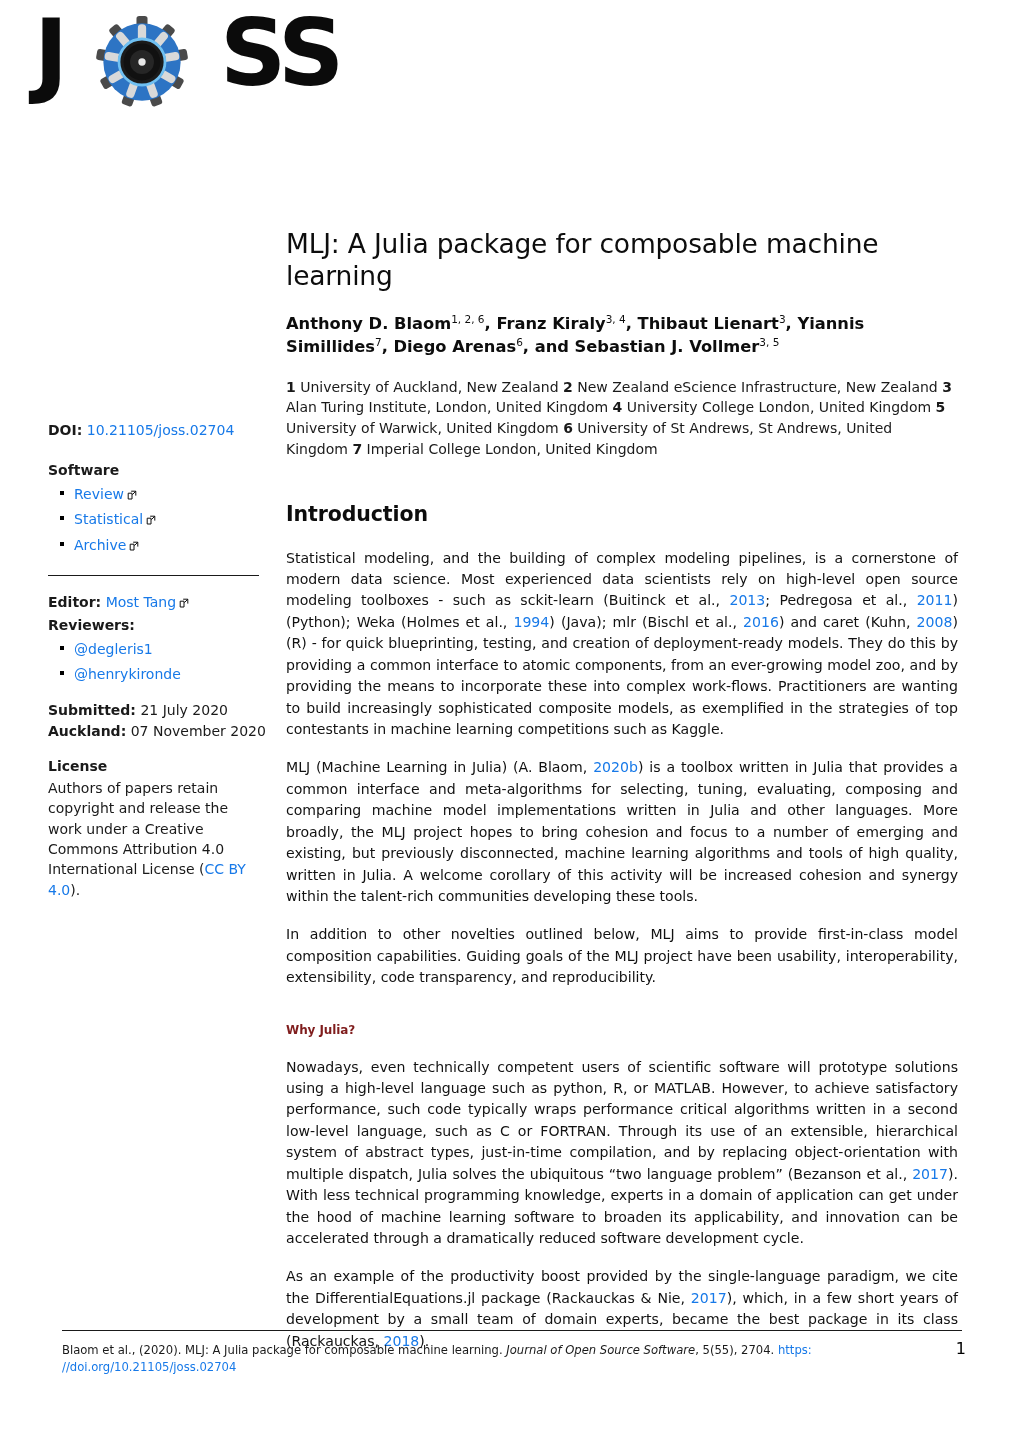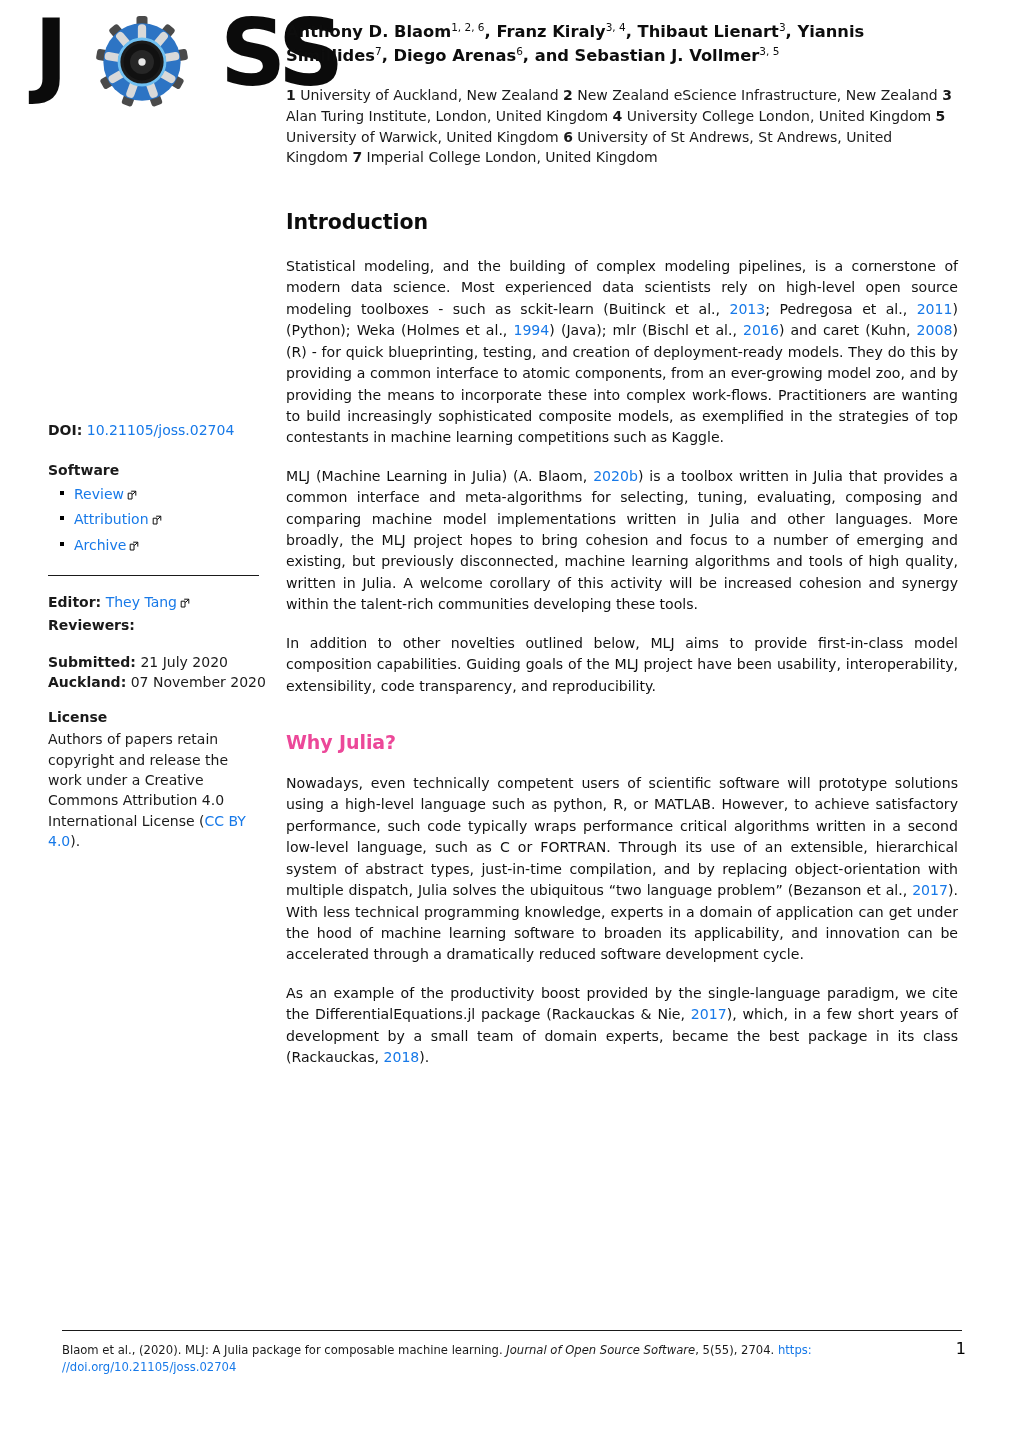--- a/index.html
+++ b/index.html
@@ -125,25 +125,25 @@
   .affiliations b { font-weight: bold; }
 
   h2.section {
     font-size: 20.5px;
     font-weight: bold;
     margin: 42px 0 0 0;
     letter-spacing: -0.1px;
     color: #0d0d0d;
   }
   h3.subsection {
-    font-size: 19px;
+    font-size: 12px;
     font-weight: bold;
     margin: 34px 0 0 0;
     letter-spacing: -0.1px;
-    color: #ec4899;
+    color: #7f1d1d;
   }
   p.body {
     font-size: 14.1px;
     line-height: 1.52;
     text-align: justify;
     margin: 17px 0 0 0;
     color: #111111;
     hyphens: manual;
   }
   h2.section + p.body { margin-top: 22px; }
@@ -264,65 +264,74 @@
   <div class="sb-heading">Software</div>
   <ul class="sb-list">
     <li>
       <a class="link" href="#">Review</a><span class="extlink-icon"><svg viewBox="0 0 10 10" width="10" height="10">
             <path d="M1.2 3.2 H5.0 V9.0 H1.2 Z" fill="none" stroke="#111" stroke-width="1"></path>
             <path d="M4.2 1.2 H8.8 V5.6" fill="none" stroke="#111" stroke-width="1"></path>
             <path d="M5.3 4.7 L8.8 1.2" stroke="#111" stroke-width="1"></path>
           </svg></span>
     </li>
     <li>
-      <a class="link" href="#">Attribution</a><span class="extlink-icon"><svg viewBox="0 0 10 10" width="10" height="10">
+      <a class="link" href="#">Statistical</a><span class="extlink-icon"><svg viewBox="0 0 10 10" width="10" height="10">
             <path d="M1.2 3.2 H5.0 V9.0 H1.2 Z" fill="none" stroke="#111" stroke-width="1"></path>
             <path d="M4.2 1.2 H8.8 V5.6" fill="none" stroke="#111" stroke-width="1"></path>
             <path d="M5.3 4.7 L8.8 1.2" stroke="#111" stroke-width="1"></path>
           </svg></span>
     </li>
     <li>
       <a class="link" href="#">Archive</a><span class="extlink-icon"><svg viewBox="0 0 10 10" width="10" height="10">
             <path d="M1.2 3.2 H5.0 V9.0 H1.2 Z" fill="none" stroke="#111" stroke-width="1"></path>
             <path d="M4.2 1.2 H8.8 V5.6" fill="none" stroke="#111" stroke-width="1"></path>
             <path d="M5.3 4.7 L8.8 1.2" stroke="#111" stroke-width="1"></path>
           </svg></span>
     </li>
   </ul>
 
   <hr class="sb-rule">
 
   <div class="sb-line">
     <span class="sb-label">Editor:</span>
-    <a class="link" href="#">They Tang</a><span class="extlink-icon"><svg viewBox="0 0 10 10" width="10" height="10">
+    <a class="link" href="#">Most Tang</a><span class="extlink-icon"><svg viewBox="0 0 10 10" width="10" height="10">
           <path d="M1.2 3.2 H5.0 V9.0 H1.2 Z" fill="none" stroke="#111" stroke-width="1"></path>
           <path d="M4.2 1.2 H8.8 V5.6" fill="none" stroke="#111" stroke-width="1"></path>
           <path d="M5.3 4.7 L8.8 1.2" stroke="#111" stroke-width="1"></path>
         </svg></span>
   </div>
 
   <div class="sb-label">Reviewers:</div>
+  <ul class="sb-list">
+    <li>
+      <a class="link" href="#">@degleris1</a>
+    </li>
+    <li>
+      <a class="link" href="#">@henrykironde</a>
+    </li>
+  </ul>
 
   <div class="sb-dates">
     <div>
       <span class="sb-label">Submitted:</span>
       <span>21 July 2020</span>
     </div>
     <div>
       <span class="sb-label">Auckland:</span>
       <span>07 November 2020</span>
     </div>
   </div>
 
   <div class="sb-license-title">License</div>
   <div class="sb-license-text"><span>Authors of papers retain copyright and release the work under a Creative Commons Attribution 4.0 International License (</span><a class="link" href="#">CC BY 4.0</a><span>).</span></div>
 </div>
 
 <div class="main">
 
+  <h1 class="paper-title">MLJ: A Julia package for composable machine learning</h1>
 
   <div class="authors"><span>Anthony D. Blaom</span><sup>1, 2, 6</sup><span>, Franz Kiraly</span><sup>3, 4</sup><span>, Thibaut Lienart</span><sup>3</sup><span>, Yiannis</span>
   <span>Simillides</span><sup>7</sup><span>, Diego Arenas</span><sup>6</sup><span>, and Sebastian J. Vollmer</span><sup>3, 5</sup></div>
 
   <div class="affiliations"><b>1</b><span> University of Auckland, New Zealand </span><b>2</b><span> New Zealand eScience Infrastructure, New Zealand </span><b>3</b><span> Alan Turing Institute, London, United Kingdom </span><b>4</b><span> University College London, United Kingdom </span><b>5</b><span> University of Warwick, United Kingdom </span><b>6</b><span> University of St Andrews, St Andrews, United Kingdom </span><b>7</b><span> Imperial College London, United Kingdom</span></div>
 
   <h2 class="section">Introduction</h2>
 
   <p class="body"><span>Statistical modeling, and the building of complex modeling pipelines, is a cornerstone of modern data science. Most experienced data scientists rely on high-level open source modeling toolboxes - such as sckit-learn (Buitinck et al., </span><a class="link" href="#">2013</a><span>; Pedregosa et al., </span><a class="link" href="#">2011</a><span>) (Python); Weka (Holmes et al., </span><a class="link" href="#">1994</a><span>) (Java); mlr (Bischl et al., </span><a class="link" href="#">2016</a><span>) and caret (Kuhn, </span><a class="link" href="#">2008</a><span>) (R) - for quick blueprinting, testing, and creation of deployment-ready models. They do this by providing a common interface to atomic components, from an ever-growing model zoo, and by providing the means to incorporate these into complex work-flows. Practitioners are wanting to build increasingly sophisticated composite models, as exemplified in the strategies of top contestants in machine learning competitions such as Kaggle.</span></p>
 

